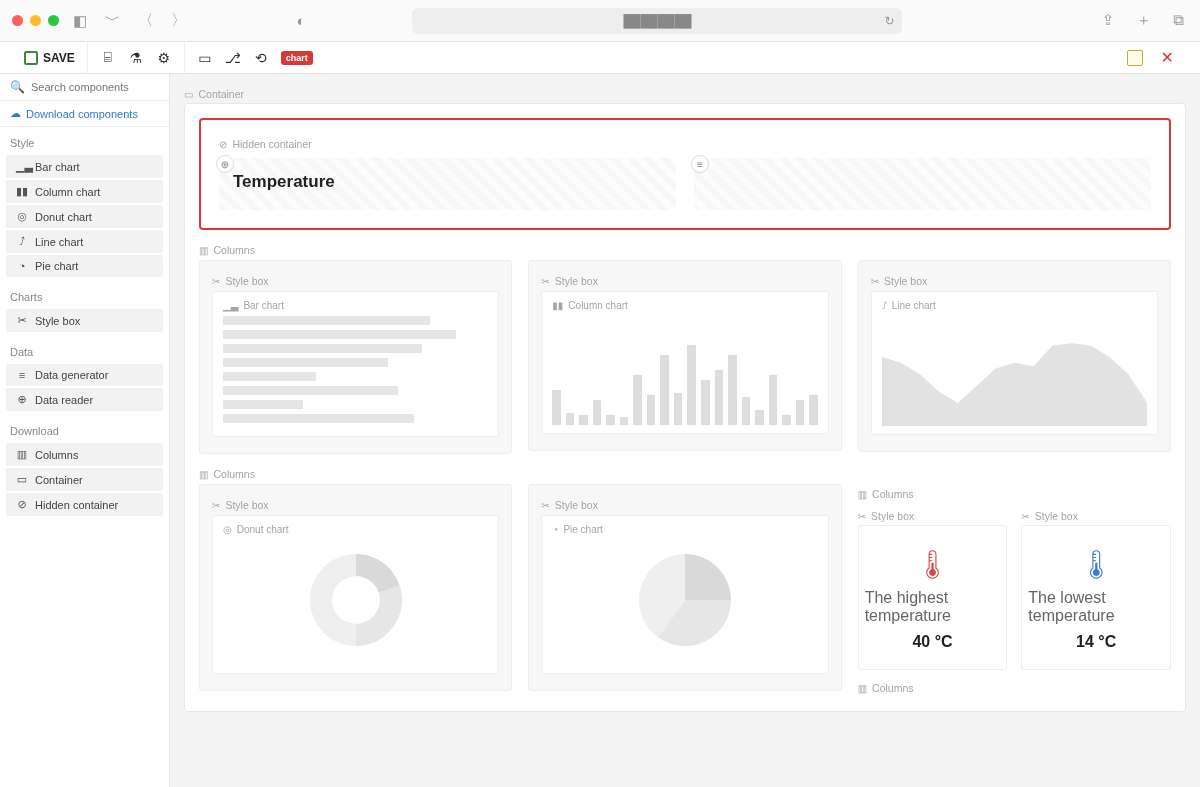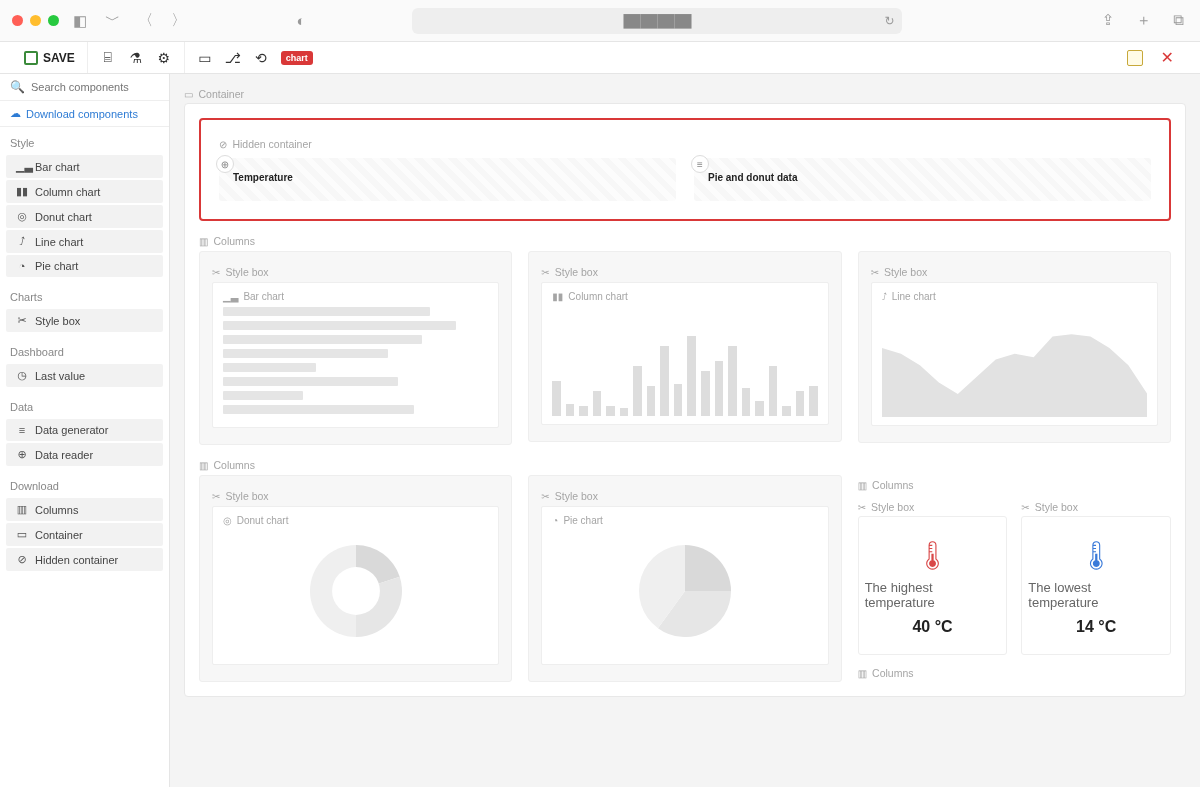--- a/index.html
+++ b/index.html
@@ -40,21 +40,21 @@
 
 .canvas { flex:1; overflow:auto; padding:10px 14px 20px 14px; }
 .comp-label { display:flex; align-items:center; gap:5px; color:#a5a5a5; font-size:10.5px; margin:4px 0 3px 0; }
 .comp-label .ic { font-size:10px; }
 
 .container-box { background:#fff; border:1px solid #e8e8e8; border-radius:4px; padding:14px; }
 .hidden-box { border:2px solid #d93838; border-radius:4px; padding:14px 18px 18px 18px; background:#fff; }
 .hidden-row { display:flex; gap:18px; margin-top:8px; }
 .hidden-card { flex:1; background:repeating-linear-gradient(45deg,#f7f7f7 0,#f7f7f7 6px,#fcfcfc 6px,#fcfcfc 12px); border-radius:3px; padding:10px 12px 12px 12px; position:relative; }
 .hc-icon { position:absolute; left:-3px; top:-3px; width:18px; height:18px; background:#fff; border:1px solid #ddd; border-radius:50%; display:flex; align-items:center; justify-content:center; font-size:10px; color:#888; }
-.hc-title { font-weight:700; font-size:10px; color:#222; margin:4px 0 6px 2px; }
+.hc-title { font-weight:700; font-size:17px; color:#222; margin:4px 0 6px 2px; }
 .hc-field { background:#fff; border:1px solid #eee; border-radius:2px; padding:6px 8px; font-size:11px; color:#888; }
 
 .cols-3 { display:flex; gap:16px; margin-top:4px; }
 .col { flex:1; }
 .stylebox { background:#f7f7f7; border:1px solid #eee; border-radius:3px; padding:10px 12px 16px 12px; }
 .inner-box { background:#fff; border:1px solid #eee; border-radius:2px; margin-top:4px; padding:8px 10px; min-height:130px; position:relative; }
 .inner-label { display:flex; align-items:center; gap:5px; color:#a5a5a5; font-size:10px; }
 
 
 .skel-line { height:9px; background:#e5e5e5; border-radius:1px; margin:5px 0; }
@@ -66,21 +66,21 @@
 
 .areasvg { width:100%; height:115px; display:block; }
 
 
 .circ-wrap { display:flex; align-items:center; justify-content:center; height:130px; }
 
 
 .temp-row { display:flex; gap:14px; margin-top:6px; }
 .temp-card { flex:1; background:#fff; border:1px solid #eee; border-radius:3px; padding:22px 6px 18px 6px; display:flex; flex-direction:column; align-items:center; gap:8px; }
 .temp-ic { font-size:28px; }
-.temp-label { font-size:13px; color:#666; }
+.temp-label { font-size:16px; color:#666; }
 .temp-val { font-size:16px; font-weight:700; color:#222; }
 
 .red { color:#d94848; }
 .blue { color:#3a7ad9; }
 </style>
 </head>
 <body>
 
 <div class="browser-chrome">
   <div class="traffic-lights">
@@ -164,27 +164,20 @@
         </div>
     </div>
     <div class="sb-group">
       <div class="sb-heading">Charts</div>
       <div class="sb-item">
           <span class="ic">✂</span>
           <span>Style box</span>
         </div>
     </div>
     <div class="sb-group">
-      <div class="sb-heading">Dashboard</div>
-      <div class="sb-item">
-          <span class="ic">◷</span>
-          <span>Last value</span>
-        </div>
-    </div>
-    <div class="sb-group">
       <div class="sb-heading">Data</div>
       <div class="sb-item">
           <span class="ic">≡</span>
           <span>Data generator</span>
         </div>
       <div class="sb-item">
           <span class="ic">⊕</span>
           <span>Data reader</span>
         </div>
     </div>
@@ -217,21 +210,20 @@
             <span class="ic">⊘</span>
             <span>Hidden container</span>
           </div>
         <div class="hidden-row">
           <div class="hidden-card">
             <div class="hc-icon">⊕</div>
             <div class="hc-title">Temperature</div>
           </div>
           <div class="hidden-card">
             <div class="hc-icon">≡</div>
-            <div class="hc-title">Pie and donut data</div>
           </div>
         </div>
       </div>
 
       <div class="comp-label" style="margin-top:14px">
           <span class="ic">▥</span>
           <span>Columns</span>
         </div>
       <div class="cols-3">
         <div class="col">

